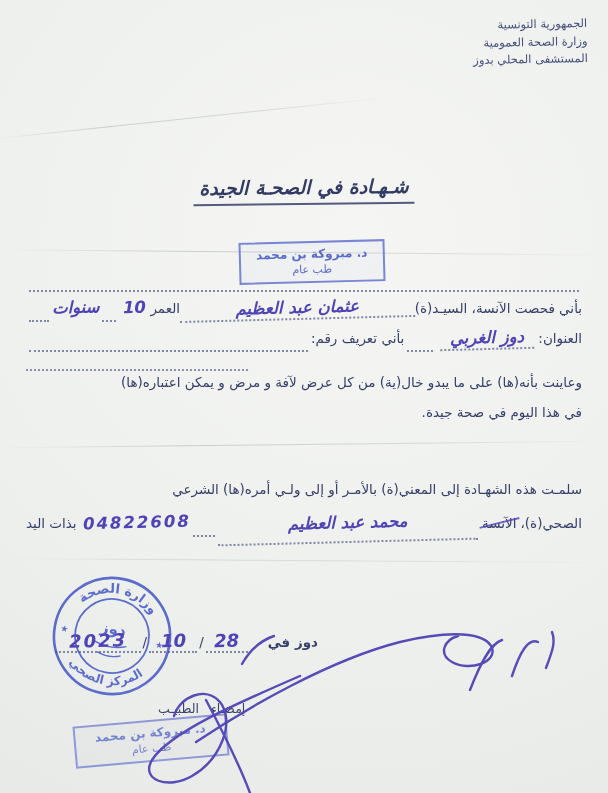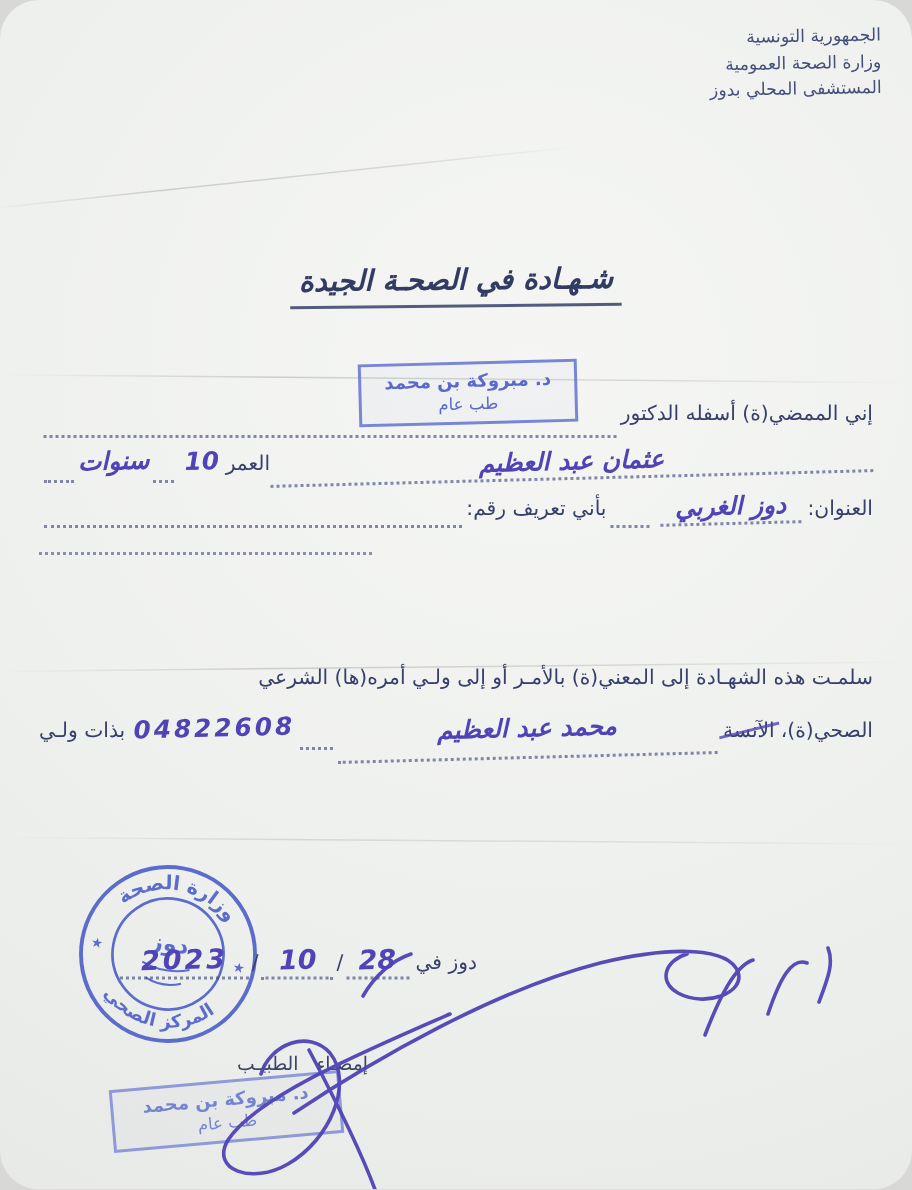--- a/index.html
+++ b/index.html
@@ -2,54 +2,53 @@
 <html lang="ar"><head>
 <meta charset="utf-8">
 <style>
   html,body{margin:0;padding:0;background:#d8d9d6;}
   .paper{
     position:relative;width:608px;height:793px;overflow:hidden;
     font-family:"DejaVu Sans","Liberation Sans",sans-serif;
     background:
       radial-gradient(130% 95% at 58% 30%, #f5f6f3 0%, #eef0ed 52%, #e5e7e4 100%);
     color:#36406a;
-    border-radius:26px;
   }
   .crease{position:absolute;height:1px;pointer-events:none;
     background:linear-gradient(90deg, rgba(140,145,140,0) 0%, rgba(140,145,140,.38) 30%, rgba(150,155,150,.30) 70%, rgba(140,145,140,0) 100%);}
   .letterhead{position:absolute;top:16px;right:20px;text-align:right;font-size:11.5px;
     line-height:17.5px;color:#44507c;transform:rotate(-1deg);}
   .doc-title{position:absolute;top:176px;left:50%;transform:translateX(-50%) rotate(-0.6deg);
     font-size:19px;font-weight:bold;font-style:italic;color:#323b63;letter-spacing:1px;
     padding:0 6px 5px 6px;border-bottom:2px solid rgba(54,64,106,.85);white-space:nowrap;}
   .rect-stamp{position:absolute;border:2px solid rgba(91,108,208,.8);color:rgba(80,98,200,.95);
     text-align:center;padding:4px 8px;line-height:15px;background:rgba(120,140,220,.04);}
   .rect-stamp .s1{font-size:12px;font-weight:bold;}
   .rect-stamp .s2{font-size:11px;}
   .stamp-top{left:239px;top:241px;width:126px;transform:rotate(-1.5deg);z-index:1;}
   .stamp-bottom{left:74px;top:720px;width:134px;transform:rotate(-5deg);z-index:2;opacity:.8;}
   .body-block{position:absolute;right:26px;left:26px;direction:rtl;font-size:13.5px;color:#36406a;z-index:2;}
   .b1{top:268px;}
-  .b2{top:435px;line-height:34px;}
+  .b2{top:472px;line-height:34px;}
   .line{display:flex;align-items:baseline;min-height:30px;}
   .plain{display:block;text-align:right;}
   .dotline{flex:1;align-self:flex-end;border-bottom:2px dotted rgba(66,76,128,.65);margin:0 3px 6px 3px;min-width:10px;}
   .dotfix{flex:0 0 auto;}
   .hand{font-style:italic;font-weight:bold;color:#4f43b5;font-size:16.5px;display:inline-block;
     transform:rotate(-1.5deg);white-space:nowrap;}
   .hand.dotted{border-bottom:2px dotted rgba(66,76,128,.65);padding:0 10px 1px 10px;}
   .hand.num{direction:ltr;unicode-bidi:embed;letter-spacing:2px;}
   .dots-only{text-align:left;min-height:16px;display:block;}
   .dots-only span{display:inline-block;width:40%;border-bottom:2px dotted rgba(66,76,128,.6);height:10px;}
   .struck{position:relative;display:inline-block;margin:0 4px;text-align:right;}
   .struck::after{content:"";position:absolute;left:-3px;right:-3px;top:48%;
     border-top:2px solid rgba(79,67,181,.8);transform:rotate(-14deg);}
   .dateline{position:absolute;left:50px;top:630px;width:268px;display:flex;direction:rtl;
     align-items:baseline;font-size:13.5px;color:#36406a;z-index:3;}
-  .dateline .dlabel{margin-left:4px;white-space:nowrap;}
+  .dateline .dlabel{margin-left:20px;white-space:nowrap;font-weight:bold;}
   .dseg{border-bottom:2px dotted rgba(66,76,128,.65);text-align:center;}
   .dseg.day{width:42px;} .dseg.month{width:48px;} .dseg.year{width:86px;letter-spacing:6px;}
   .dslash{margin:0 2px;color:#36406a;}
   .dateline .hand{font-size:18px;}
   .sig-label{position:absolute;top:701px;left:158px;direction:rtl;font-size:12.5px;color:#3a4468;
     letter-spacing:2px;word-spacing:8px;z-index:2;white-space:nowrap;}
   .round-stamp{position:absolute;left:50px;top:574px;width:124px;height:124px;
     transform:rotate(10deg);opacity:.85;z-index:2;}
   .sig-svg{position:absolute;inset:0;z-index:5;pointer-events:none;}
 </style>
@@ -71,50 +70,52 @@
 
   <div class="doc-title">شـهـادة في الصحـة الجيدة</div>
 
   <div class="rect-stamp stamp-top">
     <div class="s1">د. مبروكة بن محمد</div>
     <div class="s2">طب عام</div>
   </div>
 
   <div class="body-block b1">
     <div class="line">
-      <span>إني الممضي(ة) أسفله الدكتور</span>
       <span class="dotline"></span>
     </div>
     <div class="line">
+      <span>بأني فحصت الآنسة، السيـد(ة)</span>
       <span class="hand dotted" style="flex:1;text-align:center;">عثمان عبد العظيم</span>
       <span>العمر</span>
       <span class="hand" style="margin:0 4px;">10</span>
       <span class="dotline dotfix" style="width:14px;"></span>
       <span class="hand">سنوات</span>
       <span class="dotline dotfix" style="width:20px;"></span>
     </div>
     <div class="line">
       <span>العنوان:</span>
       <span class="hand dotted" style="margin:0 4px;">دوز الغربي</span>
       <span class="dotline dotfix" style="width:26px;"></span>
       <span>بأني تعريف رقم:</span>
       <span class="dotline"></span>
     </div>
     <div class="dots-only"><span></span></div>
+    <div class="plain" style="min-height:30px;">وعاينت بأنه(ها) على ما يبدو خال(ية) من كل عرض لآفة و مرض و يمكن اعتباره(ها)</div>
+    <div class="plain" style="min-height:30px;">في هذا اليوم في صحة جيدة.</div>
   </div>
 
   <div class="body-block b2">
     <div class="plain">سلمـت هذه الشهـادة إلى المعني(ة) بالأمـر أو إلى ولـي أمره(ها) الشرعي</div>
     <div class="line">
       <span>الصحي(ة)،</span>
       <span class="struck">الآنسة</span>
       <span class="hand dotted" style="flex:1;text-align:center;">محمد عبد العظيم</span>
       <span class="dotline dotfix" style="width:22px;"></span>
       <span class="hand num">04822608</span>
-      <span style="margin-right:6px;">بذات ولـي</span>
+      <span style="margin-right:6px;">بذات اليد</span>
     </div>
   </div>
 
   <div class="round-stamp">
     <svg viewBox="0 0 124 124" width="124" height="124">
       <circle cx="62" cy="62" r="58" fill="none" stroke="#4356c8" stroke-width="2.6"></circle>
       <circle cx="62" cy="62" r="37" fill="none" stroke="#4356c8" stroke-width="1.8"></circle>
       <path id="arcTop" d="M 15 66 A 47 47 0 1 1 109 66" fill="none"></path>
       <path id="arcBot" d="M 9 58 A 53 53 0 1 0 115 58" fill="none"></path>
       <text font-size="13" font-weight="bold" fill="#4356c8">

